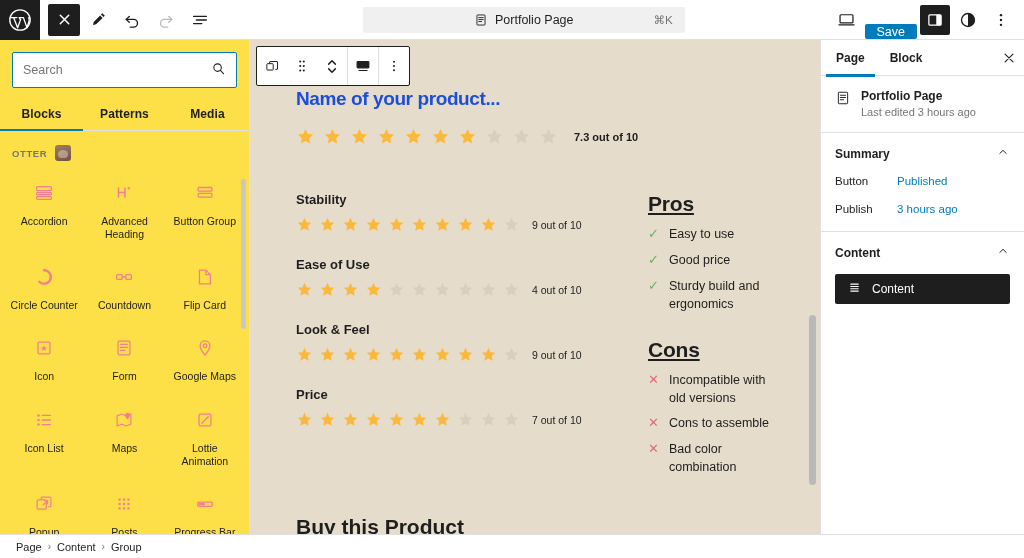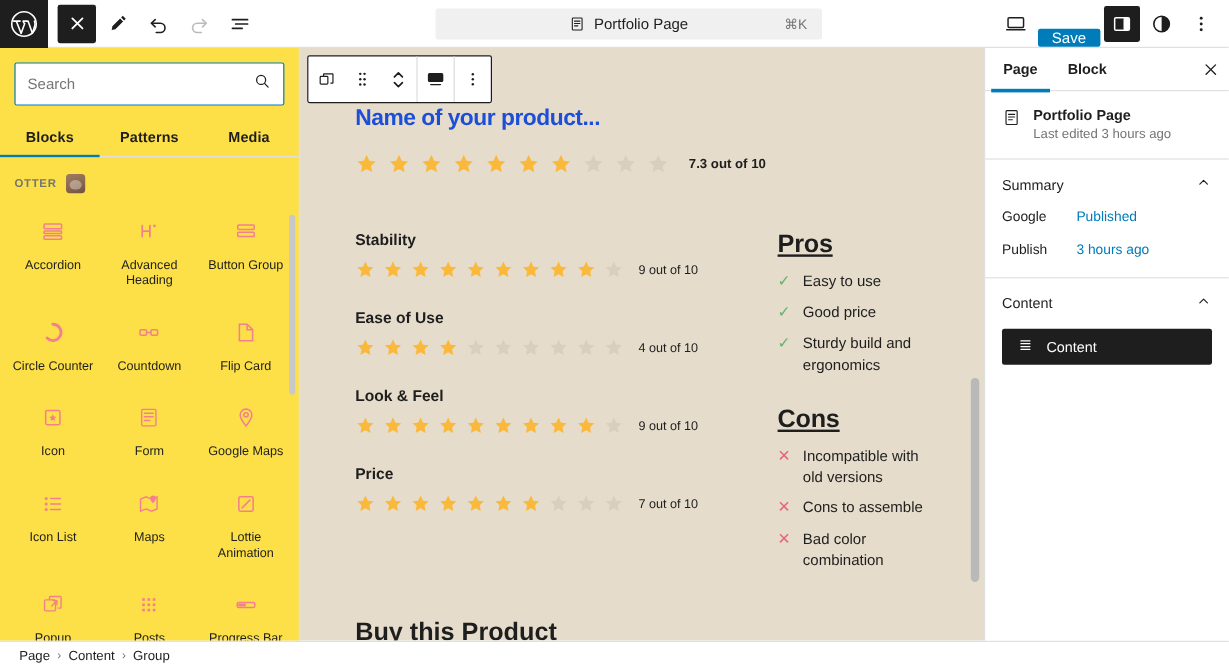--- a/index.html
+++ b/index.html
@@ -174,21 +174,21 @@
   .sb-docinfo { display: flex; gap: 10px; padding: 13px 14px 14px; border-bottom: 1px solid #e0e0e0; }
   .sb-doc-icon { color: #1e1e1e; margin-top: 1px; }
   .sb-doc-title { font-size: 12px; font-weight: bold; color: #1e1e1e; margin-bottom: 3px; }
   .sb-doc-sub { font-size: 11px; color: #757575; }
   .sb-section { border-bottom: 1px solid #e0e0e0; padding: 0 14px; }
   .sb-section:last-child { border-bottom: none; }
   .sb-section-head {
     display: flex; align-items: center; justify-content: space-between;
     height: 42px; cursor: pointer;
   }
-  .sb-section-title { font-size: 12px; font-weight: normal; color: #1e1e1e; }
+  .sb-section-title { font-size: 12px; font-weight: bold; color: #1e1e1e; }
   .sb-row { display: flex; align-items: center; padding-bottom: 16px; }
   .sb-row-label { width: 62px; font-size: 11.5px; color: #1e1e1e; }
   .sb-row-value { font-size: 11.5px; color: #007cba; cursor: pointer; }
   .sb-content-chip {
     background: #1e1e1e; color: #fff; border-radius: 2px; height: 30px;
     display: flex; align-items: center; gap: 10px; padding: 0 12px; margin-bottom: 14px;
     font-size: 12px; cursor: pointer;
   }
 
   
@@ -792,21 +792,21 @@
       <div class="sb-section">
         <div class="sb-section-head">
           <span class="sb-section-title">Summary</span>
           <span>
             <svg width="14" height="14" viewBox="0 0 20 20" fill="none" stroke="#1e1e1e" stroke-width="1.4" stroke-linecap="round" stroke-linejoin="round">
               <path d="M5.5 12L10 7.6l4.5 4.4"></path>
             </svg>
           </span>
         </div>
         <div class="sb-row">
-          <span class="sb-row-label">Google</span>
+          <span class="sb-row-label">Button</span>
           <span class="sb-row-value">Published</span>
         </div>
         <div class="sb-row">
           <span class="sb-row-label">Publish</span>
           <span class="sb-row-value">3 hours ago</span>
         </div>
       </div>
 
       <div class="sb-section">
         <div class="sb-section-head">

